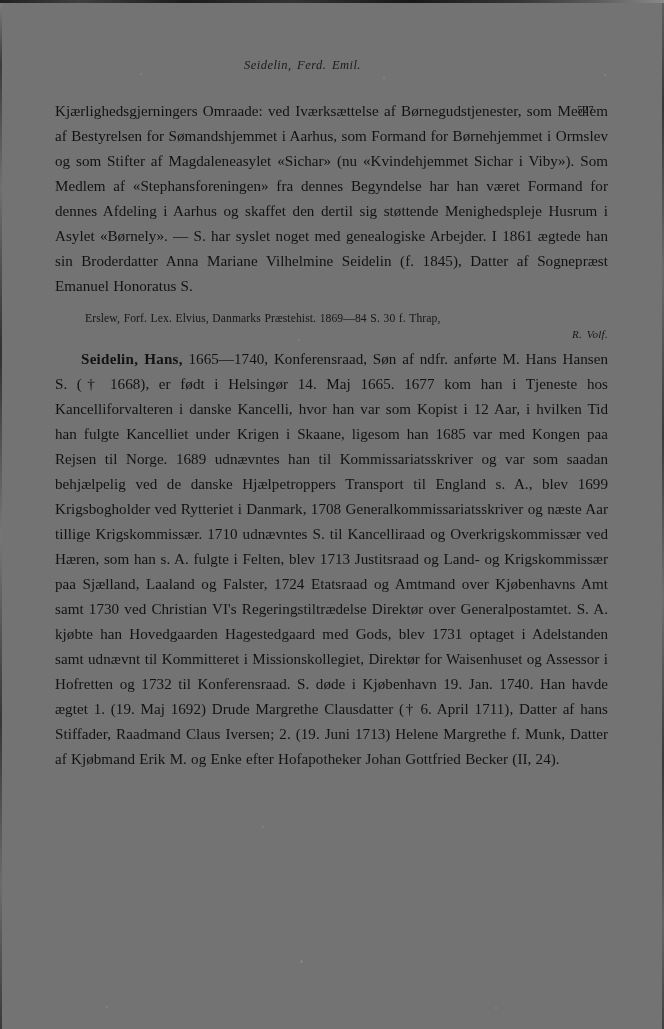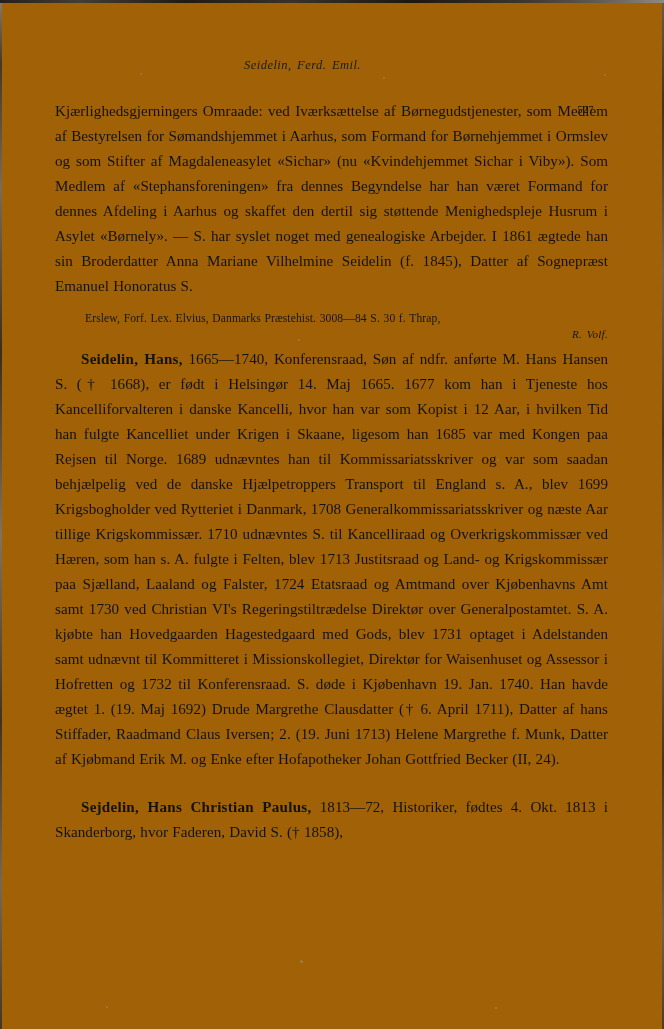--- a/index.html
+++ b/index.html
@@ -7,21 +7,21 @@
     margin: 0;
     padding: 0;
     background: #ffffff;
   }
 
   .page {
     position: relative;
     width: 664px;
     height: 1029px;
     margin: 0;
-    background: #a16207;
+    background: #737373;
     overflow: hidden;
     font-family: "Liberation Serif", "DejaVu Serif", serif;
     color: #111111;
     -webkit-font-smoothing: antialiased;
   }
 
   
   .scan-edge-top {
     position: absolute;
     top: 0;
@@ -185,29 +185,26 @@
   <div class="content">
 
     <div class="running-head">
       <div class="running-head-title">Seidelin, Ferd. Emil.</div>
       <div class="running-head-folio">527</div>
     </div>
 
     <p class="para continued">Kjærlighedsgjerningers Omraade: ved Iværksættelse af Børnegudstjenester, som Medlem af Bestyrelsen for Sømandshjemmet i Aarhus, som Formand for Børnehjemmet i Ormslev og som Stifter af Magdaleneasylet «Sichar» (nu «Kvindehjemmet Sichar i Viby»). Som Medlem af «Stephansforeningen» fra dennes Begyndelse har han været Formand for dennes Afdeling i Aarhus og skaffet den dertil sig støttende Menighedspleje Husrum i Asylet «Børnely». — S. har syslet noget med genealogiske Arbejder. I 1861 ægtede han sin Broderdatter Anna Mariane Vilhelmine Seidelin (f. 1845), Datter af Sognepræst Emanuel Honoratus S.</p>
 
     <p class="note first">
-      <span>Erslew, Forf. Lex.  Elvius, Danmarks Præstehist. 3008—84 S. 30 f.  Thrap,</span>
+      <span>Erslew, Forf. Lex.  Elvius, Danmarks Præstehist. 1869—84 S. 30 f.  Thrap,</span>
       <span class="note-line-2">
         <span class="signature">R. Volf.</span>
       </span>
     </p>
 
     <p class="para entry">
       <span class="headword">Seidelin, Hans,</span><span> 1665—1740, Konferensraad, Søn af ndfr. anførte M. Hans Hansen S. († 1668), er født i Helsingør 14. Maj 1665. 1677 kom han i Tjeneste hos Kancelliforvalteren i danske Kancelli, hvor han var som Kopist i 12 Aar, i hvilken Tid han fulgte Kancelliet under Krigen i Skaane, ligesom han 1685 var med Kongen paa Rejsen til Norge. 1689 udnævntes han til Kommissariatsskriver og var som saadan behjælpelig ved de danske Hjælpetroppers Transport til England s. A., blev 1699 Krigsbogholder ved Rytteriet i Danmark, 1708 Generalkommissariatsskriver og næste Aar tillige Krigskommissær. 1710 udnævntes S. til Kancelliraad og Overkrigskommissær ved Hæren, som han s. A. fulgte i Felten, blev 1713 Justitsraad og Land- og Krigskommissær paa Sjælland, Laaland og Falster, 1724 Etatsraad og Amtmand over Kjøbenhavns Amt samt 1730 ved Christian VI's Regeringstiltrædelse Direktør over Generalpostamtet. S. A. kjøbte han Hovedgaarden Hagestedgaard med Gods, blev 1731 optaget i Adelstanden samt udnævnt til Kommitteret i Missionskollegiet, Direktør for Waisenhuset og Assessor i Hofretten og 1732 til Konferensraad. S. døde i Kjøbenhavn 19. Jan. 1740. Han havde ægtet 1. (19. Maj 1692) Drude Margrethe Clausdatter († 6. April 1711), Datter af hans Stiffader, Raadmand Claus Iversen; 2. (19. Juni 1713) Helene Margrethe f. Munk, Datter af Kjøbmand Erik M. og Enke efter Hofapotheker Johan Gottfried Becker (II, 24).</span>
     </p>
 
 
-    <p class="para entry-last">
-      <span class="headword">Sejdelin, Hans Christian Paulus,</span><span> 1813—72, Historiker, fødtes 4. Okt. 1813 i Skanderborg, hvor Faderen, David S. († 1858),</span>
-    </p>
 
   </div>
 </div>
 
 </body></html>

